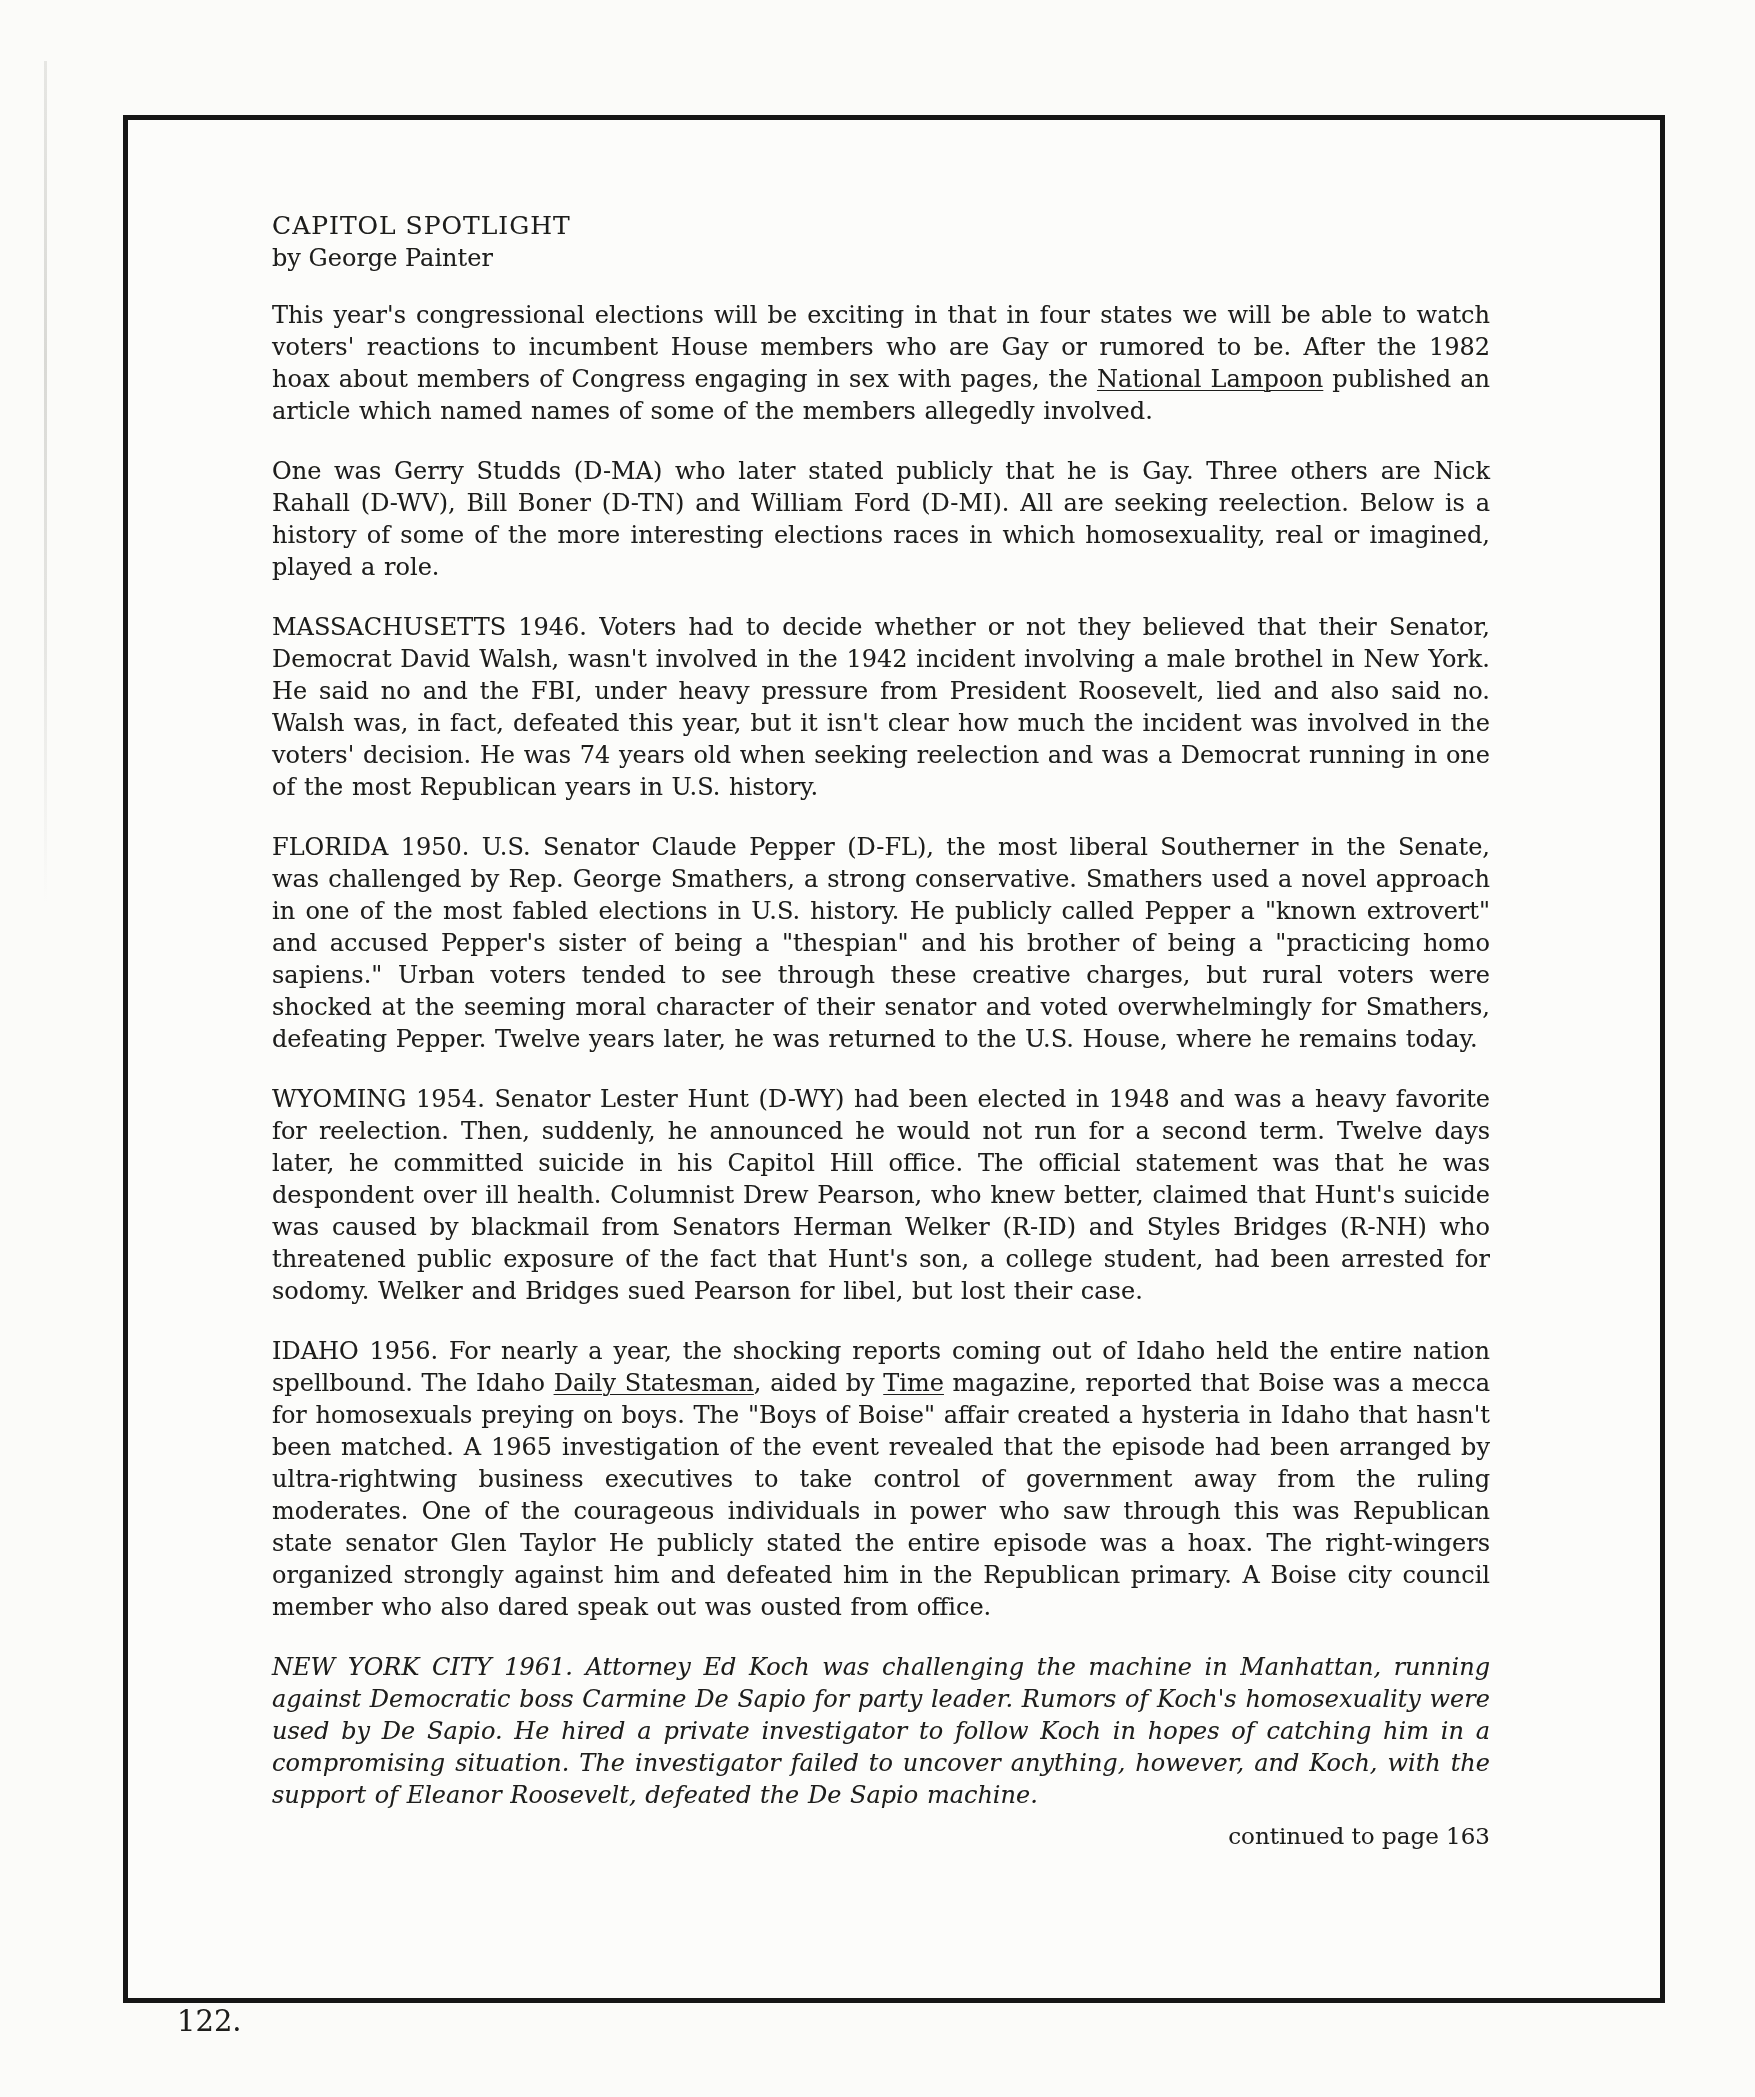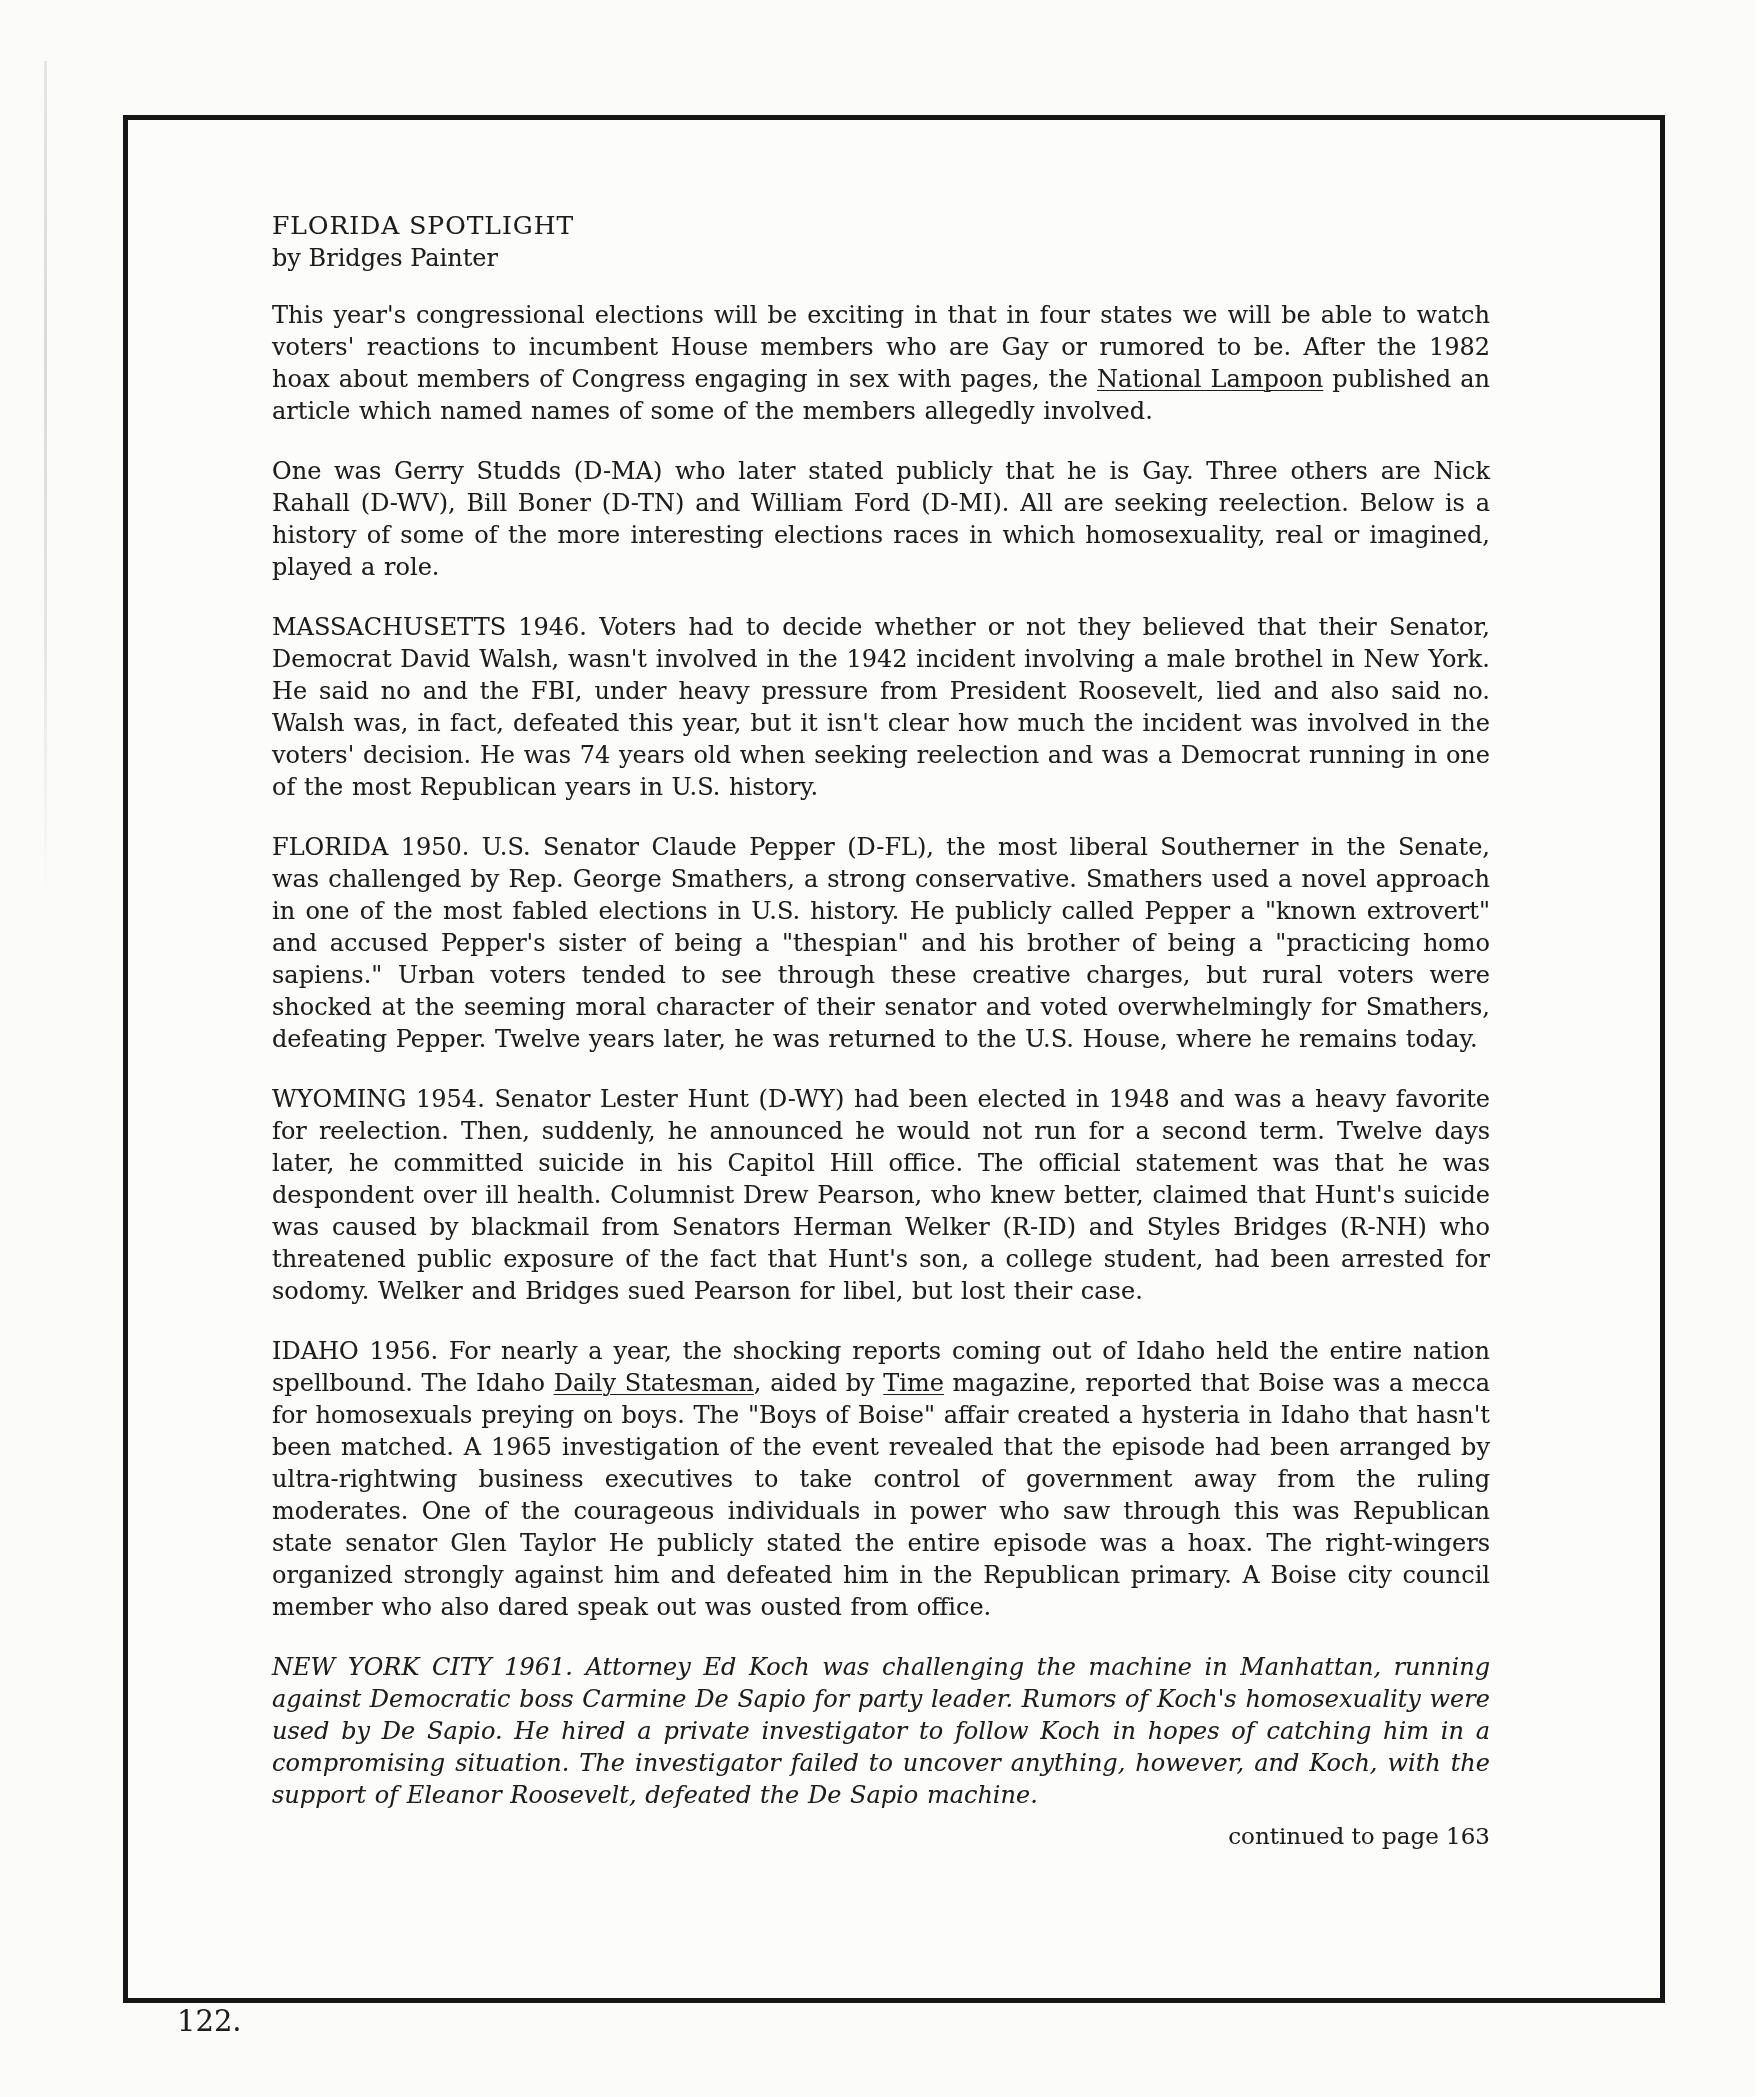--- a/index.html
+++ b/index.html
@@ -90,22 +90,22 @@
 </head>
 <body>
 
 <div class="scan-page">
 
   <div class="scan-artifact"></div>
 
   <div class="border-box">
 
     <div class="content">
-      <h1 class="article-title">FLORIDA SPOTLIGHT</h1>
-      <div class="article-byline">by Bridges Painter</div>
+      <h1 class="article-title">CAPITOL SPOTLIGHT</h1>
+      <div class="article-byline">by George Painter</div>
 
       <div class="body-copy">
           <p><span>This year's congressional elections will be exciting in that in four states we will be able to watch voters' reactions to incumbent House members who are Gay or rumored to be. After the 1982 hoax about members of Congress engaging in sex with pages, the </span><span class="u">National Lampoon</span><span> published an article which named names of some of the members allegedly involved.</span></p>
           <p><span>One was Gerry Studds (D-MA) who later stated publicly that he is Gay. Three others are Nick Rahall (D-WV), Bill Boner (D-TN) and William Ford (D-MI). All are seeking reelection. Below is a history of some of the more interesting elections races in which homosexuality, real or imagined, played a role.</span></p>
           <p><span>MASSACHUSETTS 1946. Voters had to decide whether or not they believed that their Senator, Democrat David Walsh, wasn't involved in the 1942 incident involving a male brothel in New York. He said no and the FBI, under heavy pressure from President Roosevelt, lied and also said no. Walsh was, in fact, defeated this year, but it isn't clear how much the incident was involved in the voters' decision. He was 74 years old when seeking reelection and was a Democrat running in one of the most Republican years in U.S. history.</span></p>
           <p><span>FLORIDA 1950. U.S. Senator Claude Pepper (D-FL), the most liberal Southerner in the Senate, was challenged by Rep. George Smathers, a strong conservative. Smathers used a novel approach in one of the most fabled elections in U.S. history. He publicly called Pepper a "known extrovert" and accused Pepper's sister of being a "thespian" and his brother of being a "practicing homo sapiens." Urban voters tended to see through these creative charges, but rural voters were shocked at the seeming moral character of their senator and voted overwhelmingly for Smathers, defeating Pepper. Twelve years later, he was returned to the U.S. House, where he remains today.</span></p>
           <p><span>WYOMING 1954. Senator Lester Hunt (D-WY) had been elected in 1948 and was a heavy favorite for reelection. Then, suddenly, he announced he would not run for a second term. Twelve days later, he committed suicide in his Capitol Hill office. The official statement was that he was despondent over ill health. Columnist Drew Pearson, who knew better, claimed that Hunt's suicide was caused by blackmail from Senators Herman Welker (R-ID) and Styles Bridges (R-NH) who threatened public exposure of the fact that Hunt's son, a college student, had been arrested for sodomy. Welker and Bridges sued Pearson for libel, but lost their case.</span></p>
           <p><span>IDAHO 1956. For nearly a year, the shocking reports coming out of Idaho held the entire nation spellbound. The Idaho </span><span class="u">Daily Statesman</span><span>, aided by </span><span class="u">Time</span><span> magazine, reported that Boise was a mecca for homosexuals preying on boys. The "Boys of Boise" affair created a hysteria in Idaho that hasn't been matched. A 1965 investigation of the event revealed that the episode had been arranged by ultra-rightwing business executives to take control of government away from the ruling moderates. One of the courageous individuals in power who saw through this was Republican state senator Glen Taylor  He publicly stated the entire episode was a hoax. The right-wingers organized strongly against him and defeated him in the Republican primary. A Boise city council member who also dared speak out was ousted from office.</span></p>
           <p><span>NEW YORK CITY 1961. Attorney Ed Koch was challenging the machine in Manhattan, running against Democratic boss Carmine De Sapio for party leader. Rumors of Koch's homosexuality were used by De Sapio. He hired a private investigator to follow Koch in hopes of catching him in a compromising situation. The investigator failed to uncover anything, however, and Koch, with the support of Eleanor Roosevelt, defeated the De Sapio machine.</span></p>
         </div>

